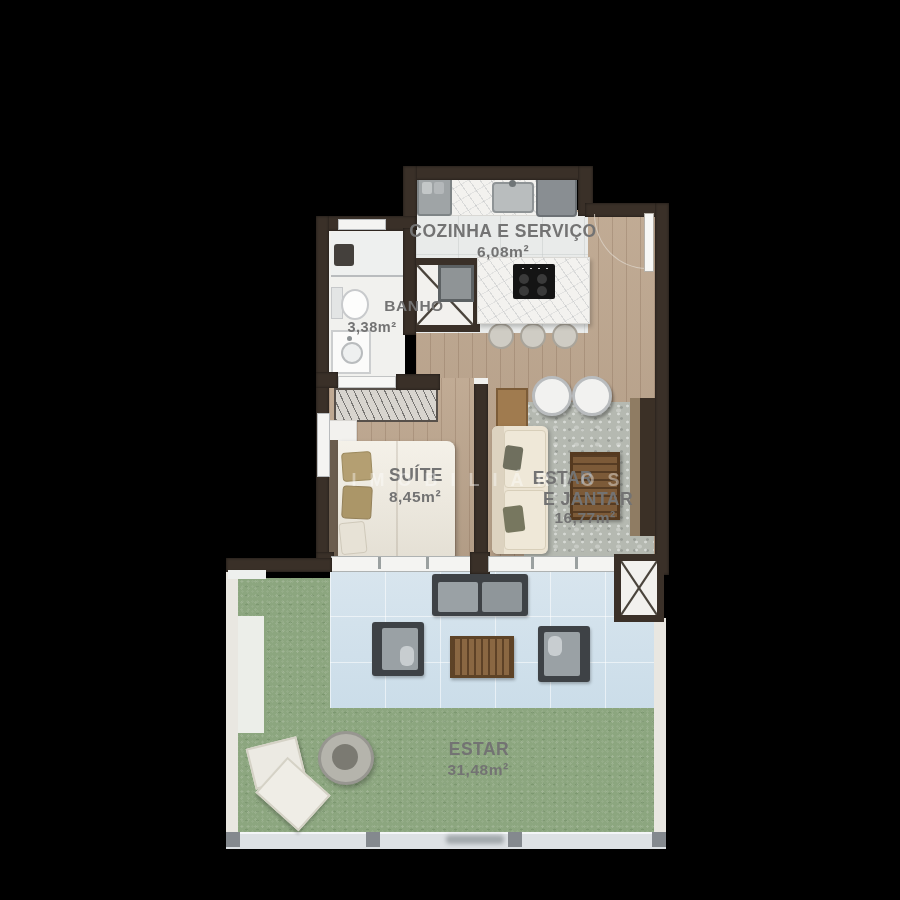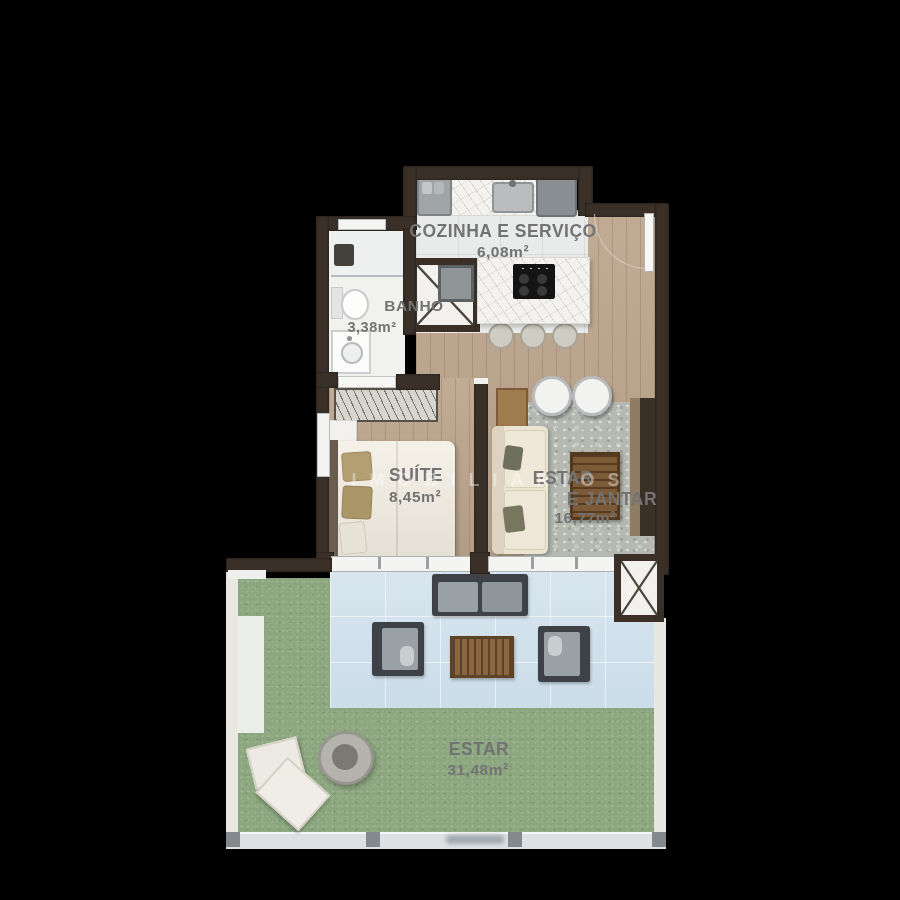--- a/index.html
+++ b/index.html
@@ -203,21 +203,21 @@
   <div class="abs lbl lbl-name" style="left:503px;top:231px;">COZINHA E SERVIÇO</div>
   <div class="abs lbl lbl-area" style="left:503px;top:252px;">6,08m²</div>
 
   <div class="abs lbl lbl-sm" style="left:371px;top:306px;margin-left:43px;">BANHO</div>
   <div class="abs lbl lbl-area-sm" style="left:372px;top:327px;">3,38m²</div>
 
   <div class="abs lbl lbl-name" style="left:416px;top:475px;text-align:right;">SUÍTE</div>
   <div class="abs lbl lbl-area" style="left:415px;top:497px;">8,45m²</div>
 
   <div class="abs lbl lbl-name" style="left:563px;top:478px;">ESTAR</div>
-  <div class="abs lbl lbl-name" style="left:588px;top:499px;margin-left:24px;">E JANTAR</div>
+  <div class="abs lbl lbl-name" style="left:588px;top:499px;">E JANTAR</div>
   <div class="abs lbl lbl-area" style="left:585px;top:518px;">16,77m²</div>
 
   <div class="abs lbl lbl-name" style="left:479px;top:749px;">ESTAR</div>
   <div class="abs lbl lbl-area" style="left:478px;top:770px;">31,48m²</div>
 
   <div class="abs wm-sub" style="left:492px;top:480px;">IMOBILIÁRIOS</div>
   <div class="abs" style="left:446px;top:835px;width:58px;height:9px;background:rgba(90,100,105,.45);filter:blur(2px);border-radius:4px;"></div>
 
 </div>
 

